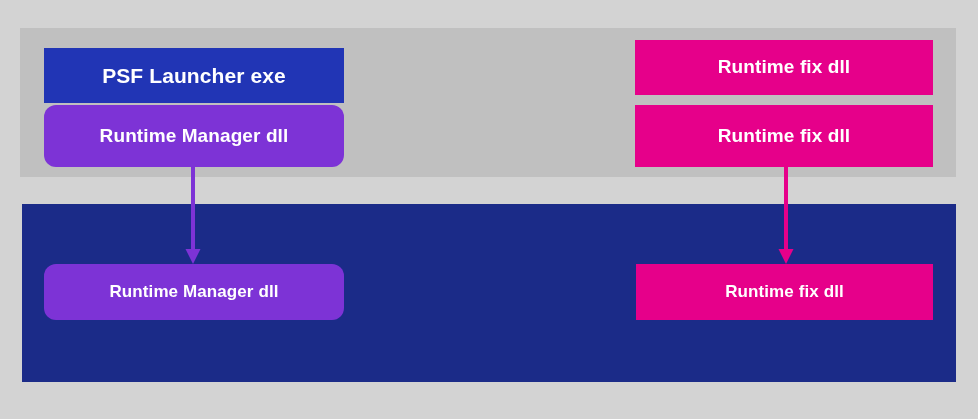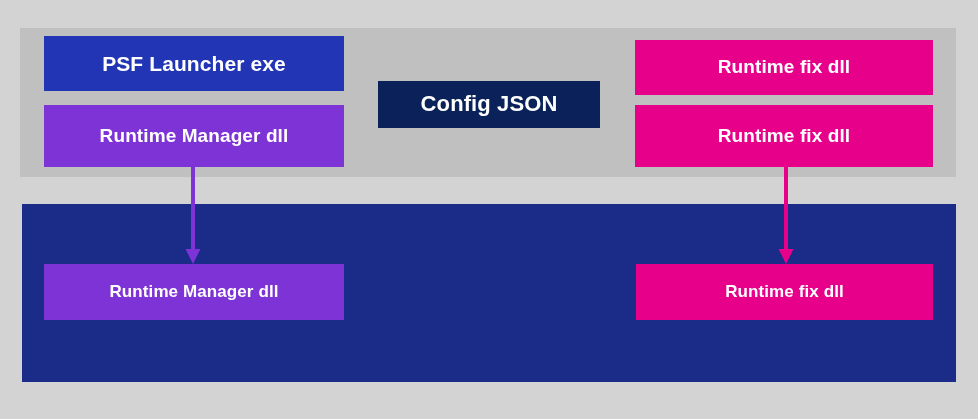--- a/index.html
+++ b/index.html
@@ -51,26 +51,26 @@
     text-align: center;
     letter-spacing: 0.1px;
   }
   .box-label {
     display: block;
     line-height: 1.1;
     white-space: nowrap;
   }
 
   .blue   { background: #2135b5; }
-  .purple { background: #7d33d6; }
+  .purple { background: #7d33d6; border-radius: 12px; }
   .pink   { background: #e6008a; }
   .navy   { background: #0a2259; }
 
   #psf-launcher-box {
-    left: 44px;  top: 36px;  width: 300px; height: 55px;
+    left: 44px;  top: 48px;  width: 300px; height: 55px;
     font-size: 21px; font-weight: bold;
   }
   #runtime-manager-package-box {
     left: 44px;  top: 105px; width: 300px; height: 62px;
     font-size: 19px; font-weight: bold;
   }
   #config-json-box {
     left: 378px; top: 81px;  width: 222px; height: 47px;
     font-size: 22px; font-weight: bold;
   }
@@ -133,23 +133,20 @@
   <div class="panel" id="package-panel"></div>
 
   <div class="box blue" id="psf-launcher-box">
     <span class="box-label">PSF Launcher exe</span>
   </div>
 
   <div class="box purple" id="runtime-manager-package-box">
     <span class="box-label">Runtime Manager dll</span>
   </div>
 
-  <div class="box navy" id="config-json-box">
-    <span class="box-label">Config JSON</span>
-  </div>
 
   <div class="box pink" id="runtime-fix-package-box-1">
     <span class="box-label">Runtime fix dll</span>
   </div>
 
   <div class="box pink" id="runtime-fix-package-box-2">
     <span class="box-label">Runtime fix dll</span>
   </div>
 
   <div class="panel" id="application-panel"></div>

